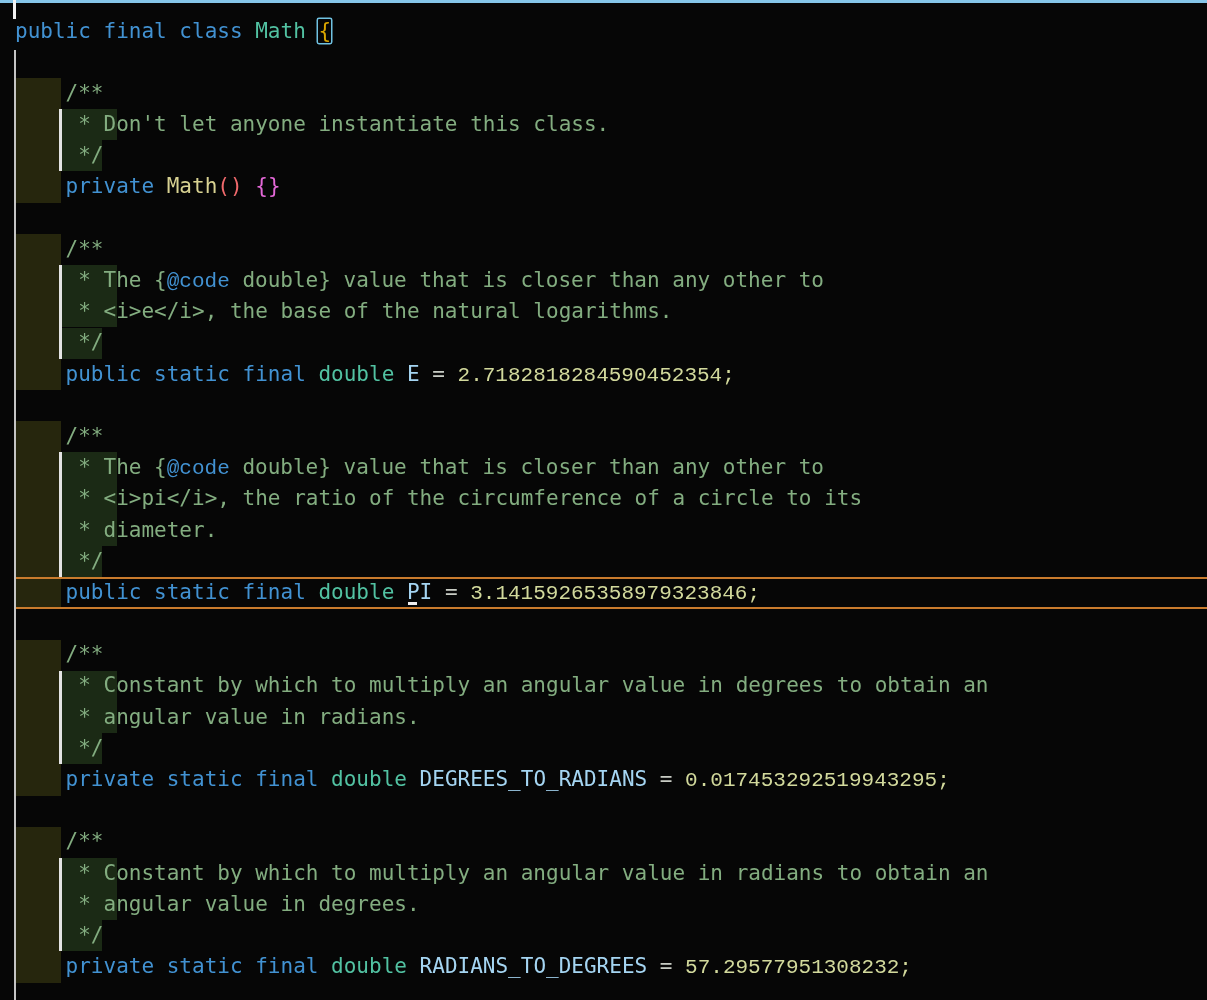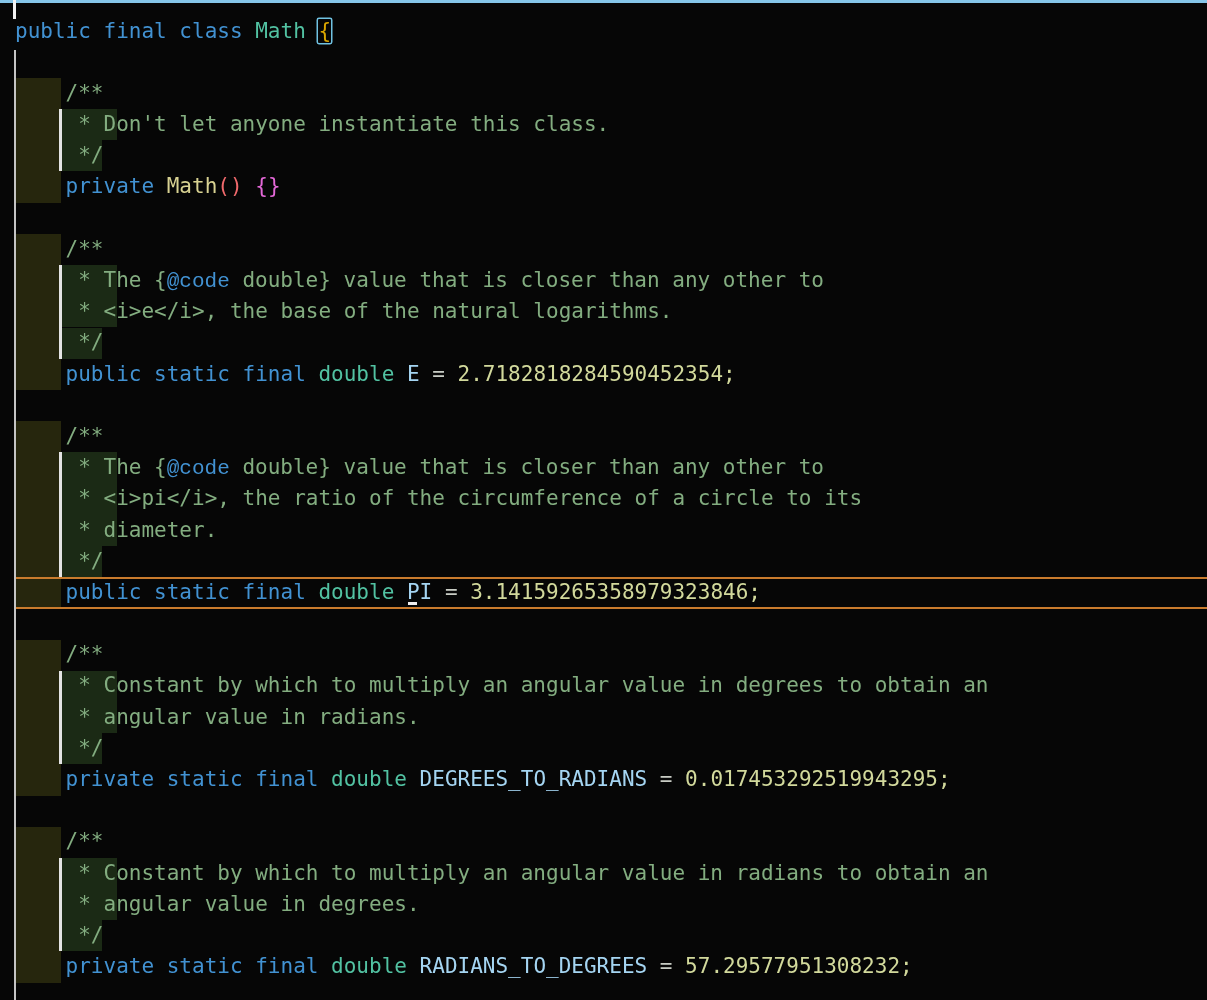--- a/index.html
+++ b/index.html
@@ -19,21 +19,21 @@
   .deco{position:absolute;}
   .code{
     position:absolute;left:15px;top:15.5px;
     white-space:pre;
   }
   .line{height:31.2px;position:relative;}
   .tk{white-space:pre;}
   .tk-kw{color:var(--keyword);}
   .tk-ty{color:var(--type);}
   .tk-const{color:var(--constant);}
-  .tk-num{color:var(--number);}
+  .tk-num{color:var(--number);font-family:Liberation Mono, monospace;}
   .tk-pun{color:var(--punct);}
   .tk-cm{color:var(--comment);}
   .tk-tag{color:var(--javadoc-tag);font-family:Liberation Mono, monospace;}
   .tk-fn{color:var(--method);}
   .tk-p1{color:var(--paren);}
   .tk-p2{color:var(--brace);}
   .tk-gold{color:var(--brace-gold);}
   .tk-plain{color:var(--plain);}
   .tk-match{box-shadow:0 0 0 1.5px var(--bracket-match-border);border-radius:1px;}
 </style>

